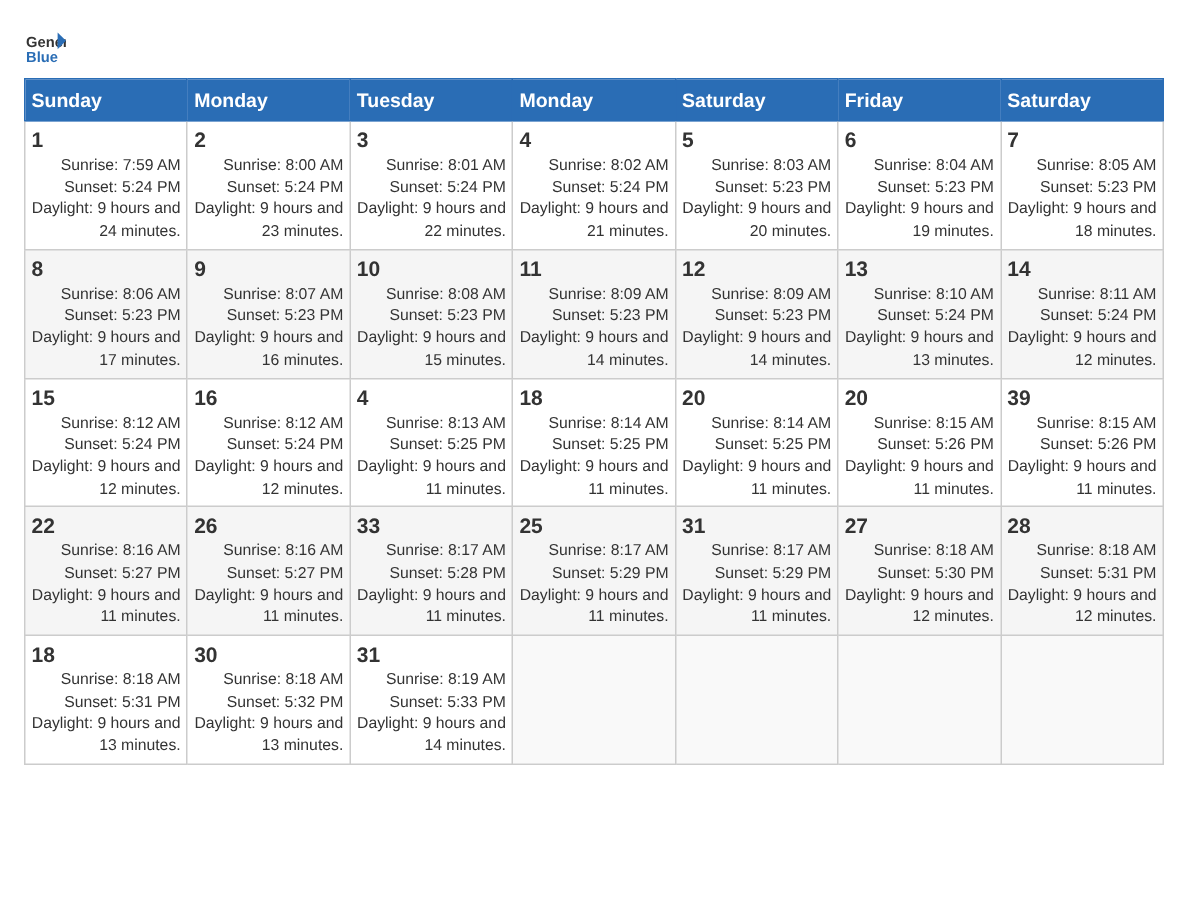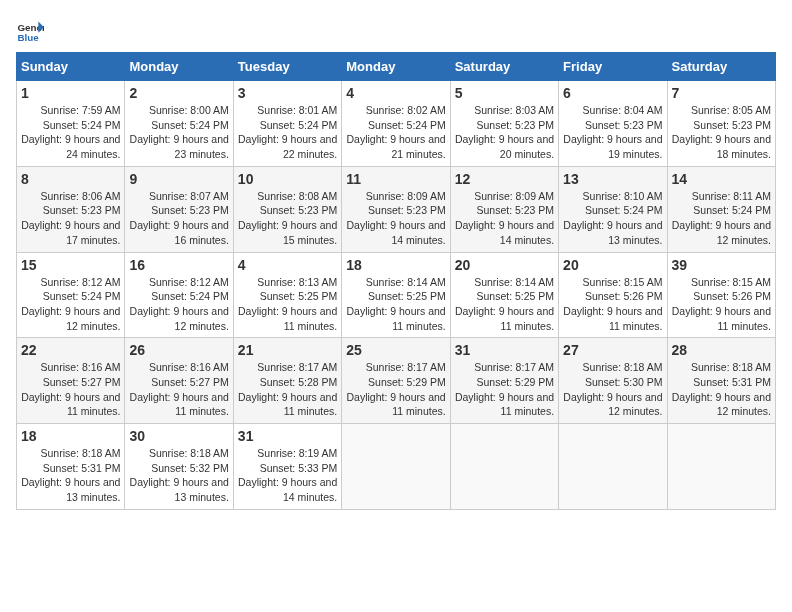--- a/index.html
+++ b/index.html
@@ -248,21 +248,21 @@
             Sunrise: 8:16 AM<br>Sunset: 5:27 PM<br>Daylight: 9 hours and 11 minutes.
           </div>
         </td>
         <td>
           <span class="day-number">26</span>
           <div class="cell-info">
             Sunrise: 8:16 AM<br>Sunset: 5:27 PM<br>Daylight: 9 hours and 11 minutes.
           </div>
         </td>
         <td>
-          <span class="day-number">21</span>
+          <span class="day-number">33</span>
           <div class="cell-info">
             Sunrise: 8:17 AM<br>Sunset: 5:28 PM<br>Daylight: 9 hours and 11 minutes.
           </div>
         </td>
         <td>
           <span class="day-number">25</span>
           <div class="cell-info">
             Sunrise: 8:17 AM<br>Sunset: 5:29 PM<br>Daylight: 9 hours and 11 minutes.
           </div>
         </td>

